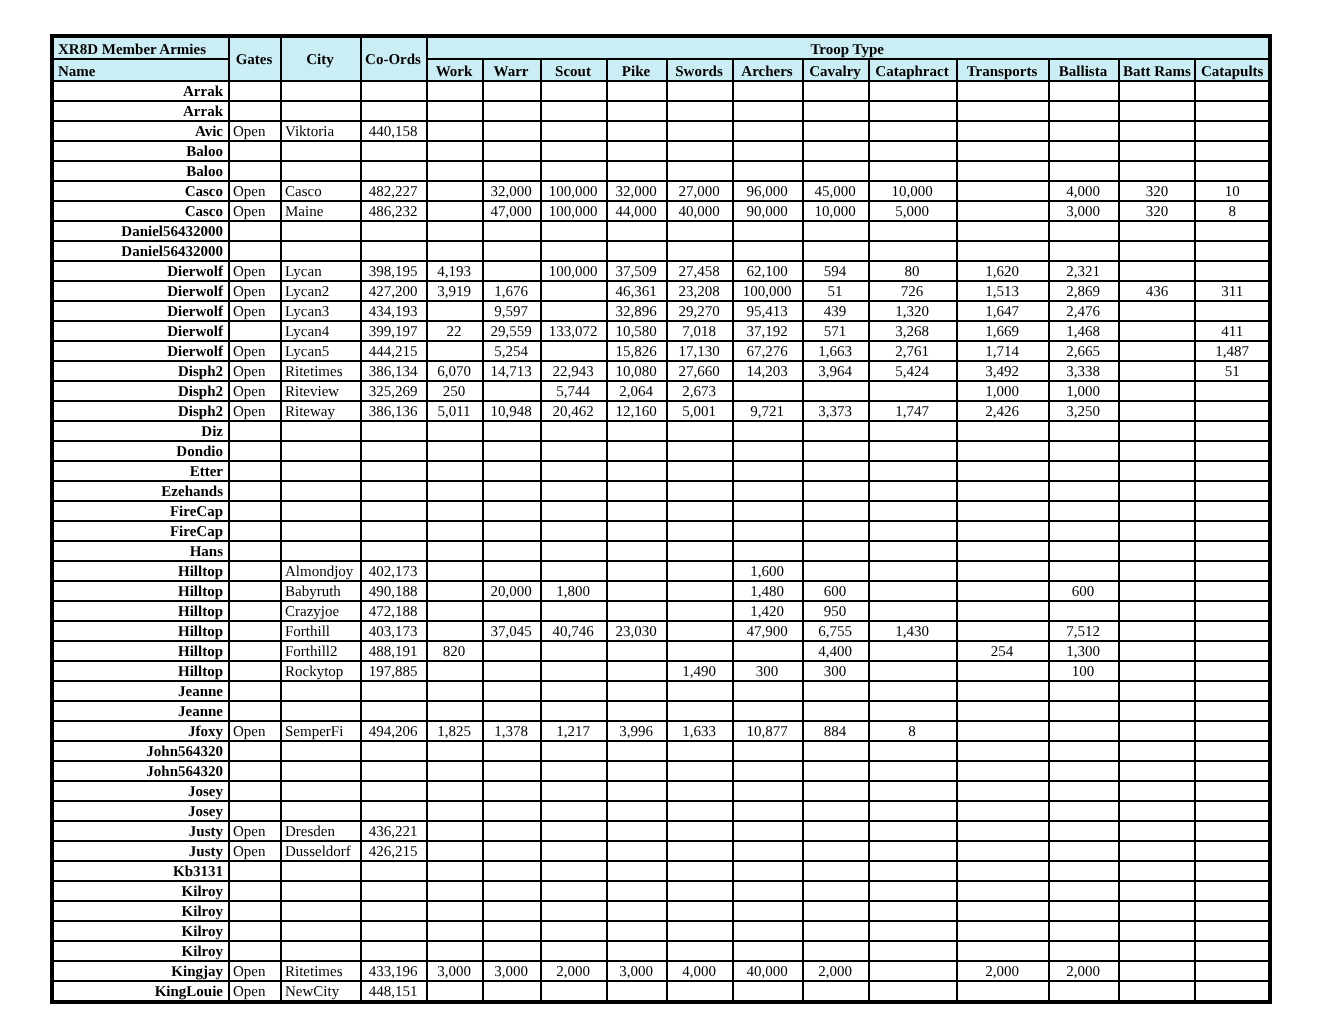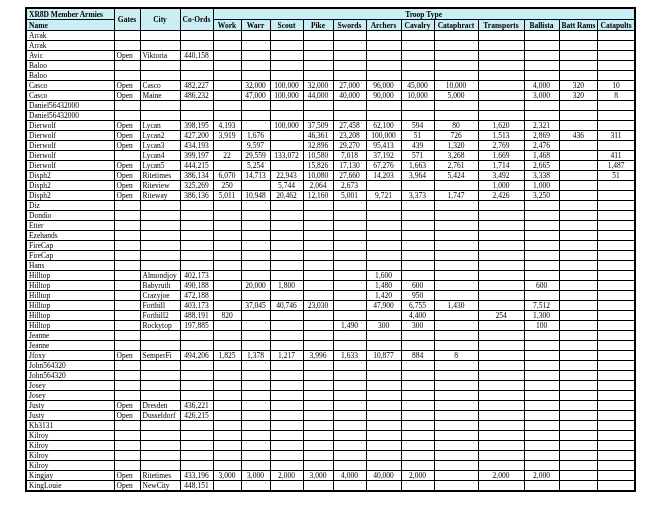--- a/index.html
+++ b/index.html
@@ -1,24 +1,24 @@
 <!DOCTYPE html>
 <html><head>
 <meta charset="utf-8">
 <style>
   html,body{margin:0;padding:0;background:#ffffff;}
   body{width:662px;height:512px;overflow:hidden;font-family:"Liberation Serif",serif;}
-  .sheet{position:absolute;left:25px;top:7px;}
+  .sheet{position:absolute;left:25px;top:17px;}
   table{border-collapse:collapse;table-layout:fixed;border:2px solid #000;}
   th,td{border:1px solid #000;font-size:7.5px;line-height:9px;height:9px;
         padding:0 2px;overflow:hidden;white-space:nowrap;color:#000;}
   thead th{background:#cbeef5;font-weight:bold;text-align:center;height:10px;}
   th.corner,th.namehdr{text-align:left;}
   td{background:#ffffff;text-align:center;}
-  td.c-name{font-weight:normal;text-align:left;}
+  td.c-name{font-weight:bold;text-align:right;}
   td.c-gates,td.c-city{text-align:left;}
 </style>
 </head>
 <body>
 
 <div class="sheet">
   <table>
     <colgroup>
       <col style="width:88px">
         <col style="width:26px">
@@ -266,21 +266,21 @@
           <td class="c-city">Lycan3</td>
           <td class="c-coords">434,193</td>
           <td class="c-work"></td>
           <td class="c-warr">9,597</td>
           <td class="c-scout"></td>
           <td class="c-pike">32,896</td>
           <td class="c-swords">29,270</td>
           <td class="c-archers">95,413</td>
           <td class="c-cavalry">439</td>
           <td class="c-cataphract">1,320</td>
-          <td class="c-transports">2,769</td>
+          <td class="c-transports">1,647</td>
           <td class="c-ballista">2,476</td>
           <td class="c-batt-rams"></td>
           <td class="c-catapults"></td>
         </tr>
         <tr>
           <td class="c-name">Dierwolf</td>
           <td class="c-gates"></td>
           <td class="c-city">Lycan4</td>
           <td class="c-coords">399,197</td>
           <td class="c-work">22</td>

